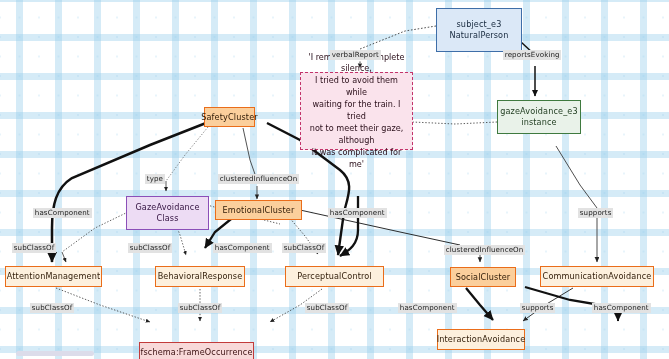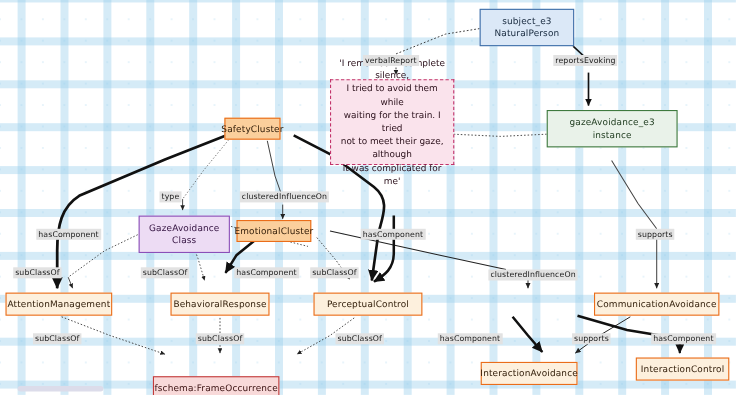--- a/index.html
+++ b/index.html
@@ -184,26 +184,26 @@
     <path d="M525,287 L570,300 L618,308" stroke="#111" stroke-width="2.3" fill="none"></path>
     <path d="M618,310 L618,321" stroke="#111" stroke-width="2.0" fill="none" marker-end="url(#ah-thick)"></path>
 
     <path d="M56,288 L100,305 L150,322" stroke="#333" stroke-width="0.8" fill="none" stroke-dasharray="1.4,1.7" marker-end="url(#ah-thin)"></path>
 
     <path d="M200,289 L200,310 L200,321" stroke="#333" stroke-width="0.8" fill="none" stroke-dasharray="1.4,1.7" marker-end="url(#ah-thin)"></path>
 
     <path d="M322,289 L300,305 L270,322" stroke="#333" stroke-width="0.8" fill="none" stroke-dasharray="1.4,1.7" marker-end="url(#ah-thin)"></path>
   </svg>
 
-  <div class="node node-instance-blue" style="left:436px; top:8px; width:86px; height:34px;">
+  <div class="node node-instance-blue" style="left:436px; top:8px; width:86px; height:44px;">
     <div>subject_e3</div>
     <div>NaturalPerson</div>
   </div>
 
-  <div class="node node-instance-green" style="left:497px; top:100px; width:119px; height:34px;">
+  <div class="node node-instance-green" style="left:497px; top:100px; width:84px; height:34px;">
     <div>gazeAvoidance_e3</div>
     <div>instance</div>
   </div>
 
   <div class="quote-box" style="left:300px; top:72px; width:113px; height:78px;">
     <span>'I remained in complete
 silence,
 I tried to avoid them while
 waiting for the train. I tried
 not to meet their gaze,
@@ -213,24 +213,27 @@
 
   <div class="node node-cluster" style="left:204px; top:107px; width:51px; height:20px;">
     <div>SafetyCluster</div>
   </div>
 
   <div class="node node-class-purple" style="left:126px; top:196px; width:83px; height:34px;">
     <div>GazeAvoidance</div>
     <div>Class</div>
   </div>
 
-  <div class="node node-cluster" style="left:215px; top:200px; width:68px; height:20px;">
+  <div class="node node-cluster" style="left:215px; top:200px; width:87px; height:20px;">
     <div>EmotionalCluster</div>
   </div>
 
+  <div class="node node-cluster" style="left:450px; top:267px; width:66px; height:20px;">
+    <div>SocialCluster</div>
+  </div>
 
   <div class="node node-frame" style="left:5px; top:266px; width:97px; height:21px;">
     <div>AttentionManagement</div>
   </div>
 
   <div class="node node-frame" style="left:155px; top:266px; width:90px; height:21px;">
     <div>BehavioralResponse</div>
   </div>
 
   <div class="node node-frame" style="left:285px; top:266px; width:99px; height:21px;">
@@ -238,23 +241,20 @@
   </div>
 
   <div class="node node-frame" style="left:540px; top:266px; width:114px; height:21px;">
     <div>CommunicationAvoidance</div>
   </div>
 
   <div class="node node-frame" style="left:437px; top:329px; width:88px; height:21px;">
     <div>InteractionAvoidance</div>
   </div>
 
-  <div class="node node-frame" style="left:578px; top:325px; width:85px; height:21px;">
-    <div>InteractionControl</div>
-  </div>
 
   <div class="node node-occurrence-red" style="left:139px; top:326px; width:115px; height:21px;">
     <div>fschema:FrameOccurrence</div>
   </div>
 
   <div class="edge-label" style="left:330px; top:50px;"><span>verbalReport</span></div>
 
   <div class="edge-label" style="left:503px; top:50px;"><span>reportsEvoking</span></div>
 
   <div class="edge-label" style="left:145px; top:174px;"><span>type</span></div>

